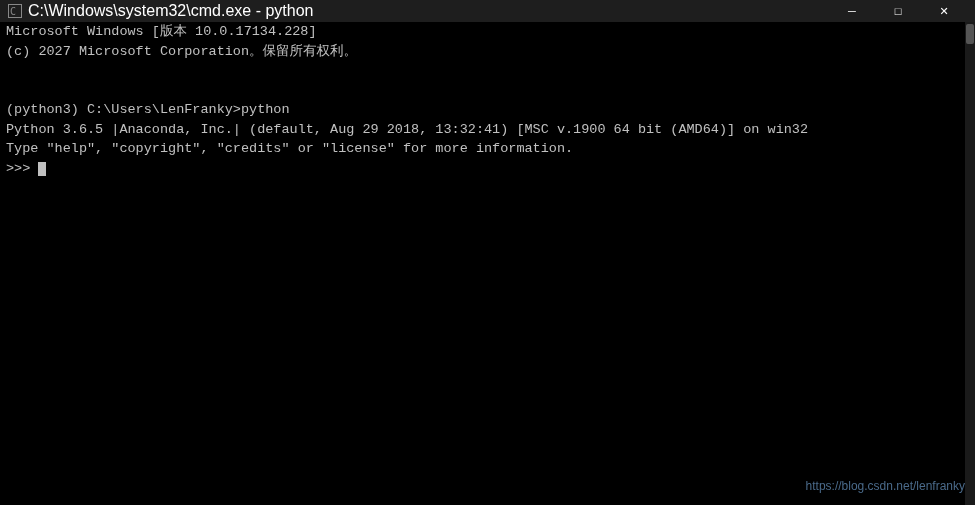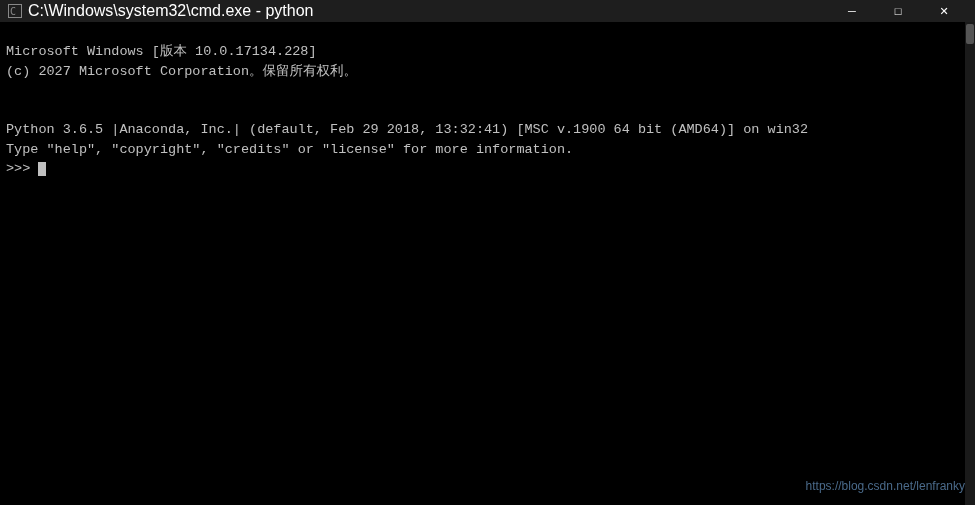--- a/index.html
+++ b/index.html
@@ -74,21 +74,21 @@
       display: flex;
       align-items: center;
       justify-content: center;
       font-family: 'Segoe UI', sans-serif;
     }
 
     .terminal-body {
       flex: 1;
       background: #000;
       color: #c0c0c0;
-      padding: 20px 6px;
+      padding: 0 6px;
       font-size: 13.5px;
       line-height: 1.45;
       font-family: 'Courier New', Courier, monospace;
       overflow: hidden;
       position: relative;
     }
 
     .terminal-line {
       white-space: pre;
       display: block;
@@ -160,19 +160,20 @@
 
   <div class="terminal-body">
     <div class="scrollbar-indicator">
       <div class="scrollbar-thumb"></div>
     </div>
 
     <span class="terminal-line">Microsoft Windows [版本 10.0.17134.228]</span>
     <span class="terminal-line">(c) 2027 Microsoft Corporation。保留所有权利。</span>
     <span class="terminal-line">&nbsp;</span>
     <span class="terminal-line">&nbsp;</span>
-    <span class="terminal-line">Python 3.6.5 |Anaconda, Inc.| (default, Feb 29 2018, 13:32:41) [MSC v.1900 64 bit (AMD64)] on win32</span>
+    <span class="terminal-line">(python3) C:\Users\LenFranky&gt;python</span>
+    <span class="terminal-line">Python 3.6.5 |Anaconda, Inc.| (default, Aug 29 2018, 13:32:41) [MSC v.1900 64 bit (AMD64)] on win32</span>
     <span class="terminal-line">Type "help", "copyright", "credits" or "license" for more information.</span>
     <span class="terminal-line">&gt;&gt;&gt; <span class="cursor"></span></span>
 
     <div class="watermark">https://blog.csdn.net/lenfranky</div>
   </div>
 </div>
 
 </body></html>

